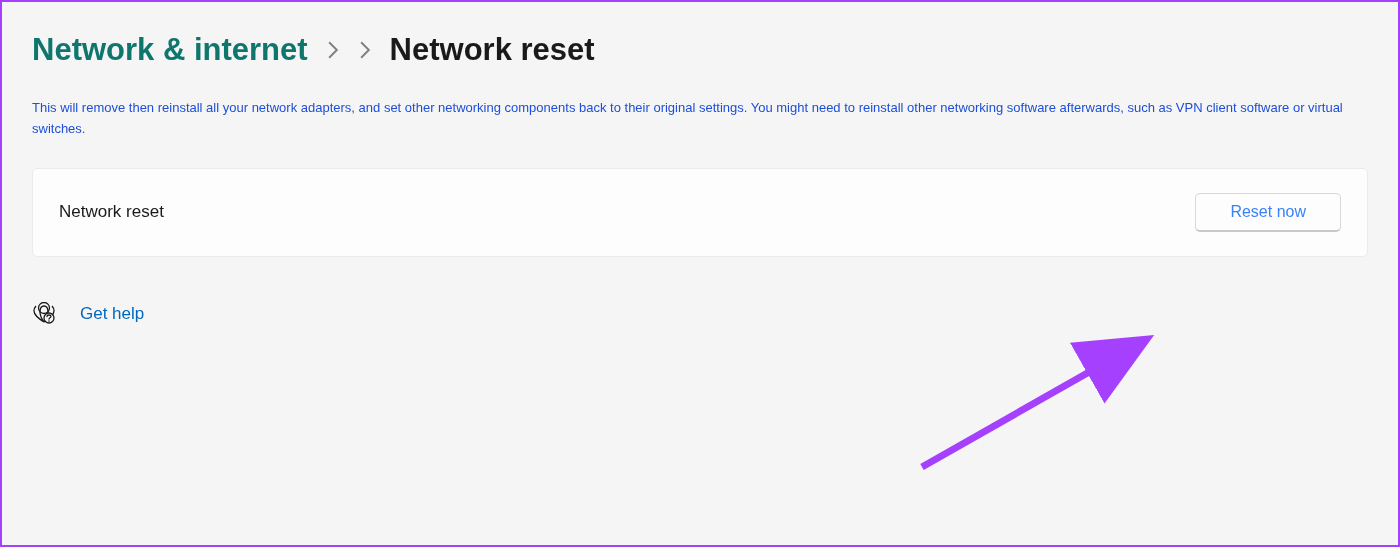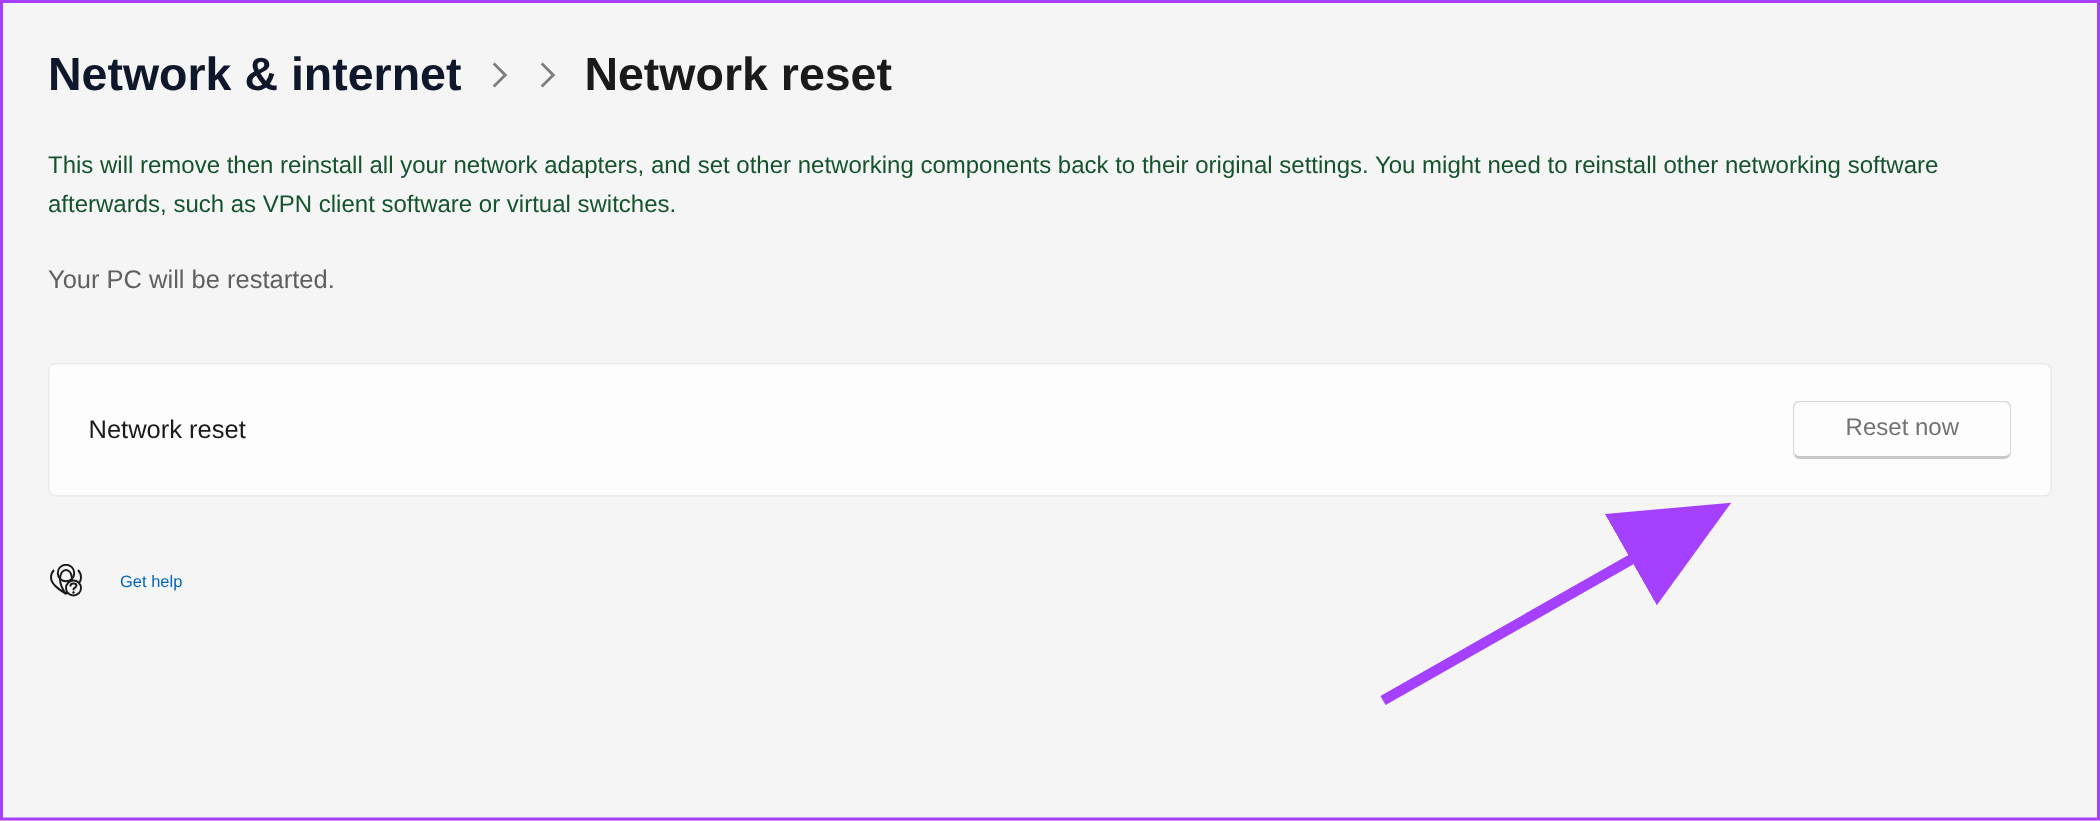--- a/index.html
+++ b/index.html
@@ -21,37 +21,37 @@
     }
     .breadcrumb {
       display: flex;
       align-items: center;
       gap: 18px;
       margin-bottom: 30px;
     }
     .breadcrumb-item {
       font-size: 31px;
       font-weight: 600;
-      color: #0f172a;
+      color: #0f766e;
     }
     .breadcrumb-item.current {
       color: #1a1a1a;
     }
     .breadcrumb-chevron {
       color: #808080;
       display: flex;
       align-items: center;
     }
     .breadcrumb-chevron svg {
       width: 14px;
       height: 18px;
     }
     .description {
-      font-size: 16px;
-      color: #14532d;
+      font-size: 13px;
+      color: #1d4ed8;
       line-height: 1.6;
       margin-bottom: 28px;
       max-width: 1320px;
     }
     .restart-note {
       font-size: 17px;
       color: #606060;
       margin-bottom: 45px;
     }
     .reset-card {
@@ -69,21 +69,21 @@
       color: #1a1a1a;
     }
     .reset-button {
       background: #fdfdfd;
       border: 1px solid #d8d8d8;
       border-bottom: 2px solid #c8c8c8;
       border-radius: 5px;
       padding: 9px 34px;
       font-size: 16px;
       font-family: inherit;
-      color: #737373;
+      color: #3b82f6;
       cursor: pointer;
     }
     .help-links {
       display: flex;
       flex-direction: column;
       gap: 24px;
     }
     .help-link {
       display: flex;
       align-items: center;
@@ -94,21 +94,21 @@
     .help-link-icon {
       width: 24px;
       height: 24px;
       display: flex;
       align-items: center;
       justify-content: center;
       color: #1a1a1a;
     }
     .help-link-text {
       color: #0067c0;
-      font-size: 11px;
+      font-size: 17px;
     }
     .annotation-arrow {
       position: absolute;
       pointer-events: none;
     }
   </style>
 </head>
 <body>
 
 <div class="content">
@@ -122,21 +122,20 @@
     <span class="breadcrumb-chevron">
       <svg viewBox="0 0 8 14" fill="none" stroke="currentColor" stroke-width="1.5">
           <path d="M1 1 L7 7 L1 13"></path>
         </svg>
     </span>
     <span class="breadcrumb-item current">Network reset</span>
   </div>
 
   <p class="description">This will remove then reinstall all your network adapters, and set other networking components back to their original settings. You might need to reinstall other networking software afterwards, such as VPN client software or virtual switches.</p>
 
-  <p class="restart-note">Your PC will be restarted.</p>
 
   <div class="reset-card">
     <span class="reset-card-label">Network reset</span>
     <button class="reset-button">Reset now</button>
   </div>
 
   <div class="help-links">
     <a class="help-link">
       <span class="help-link-icon">
         <svg viewBox="0 0 24 24" width="24" height="24" fill="currentColor">

